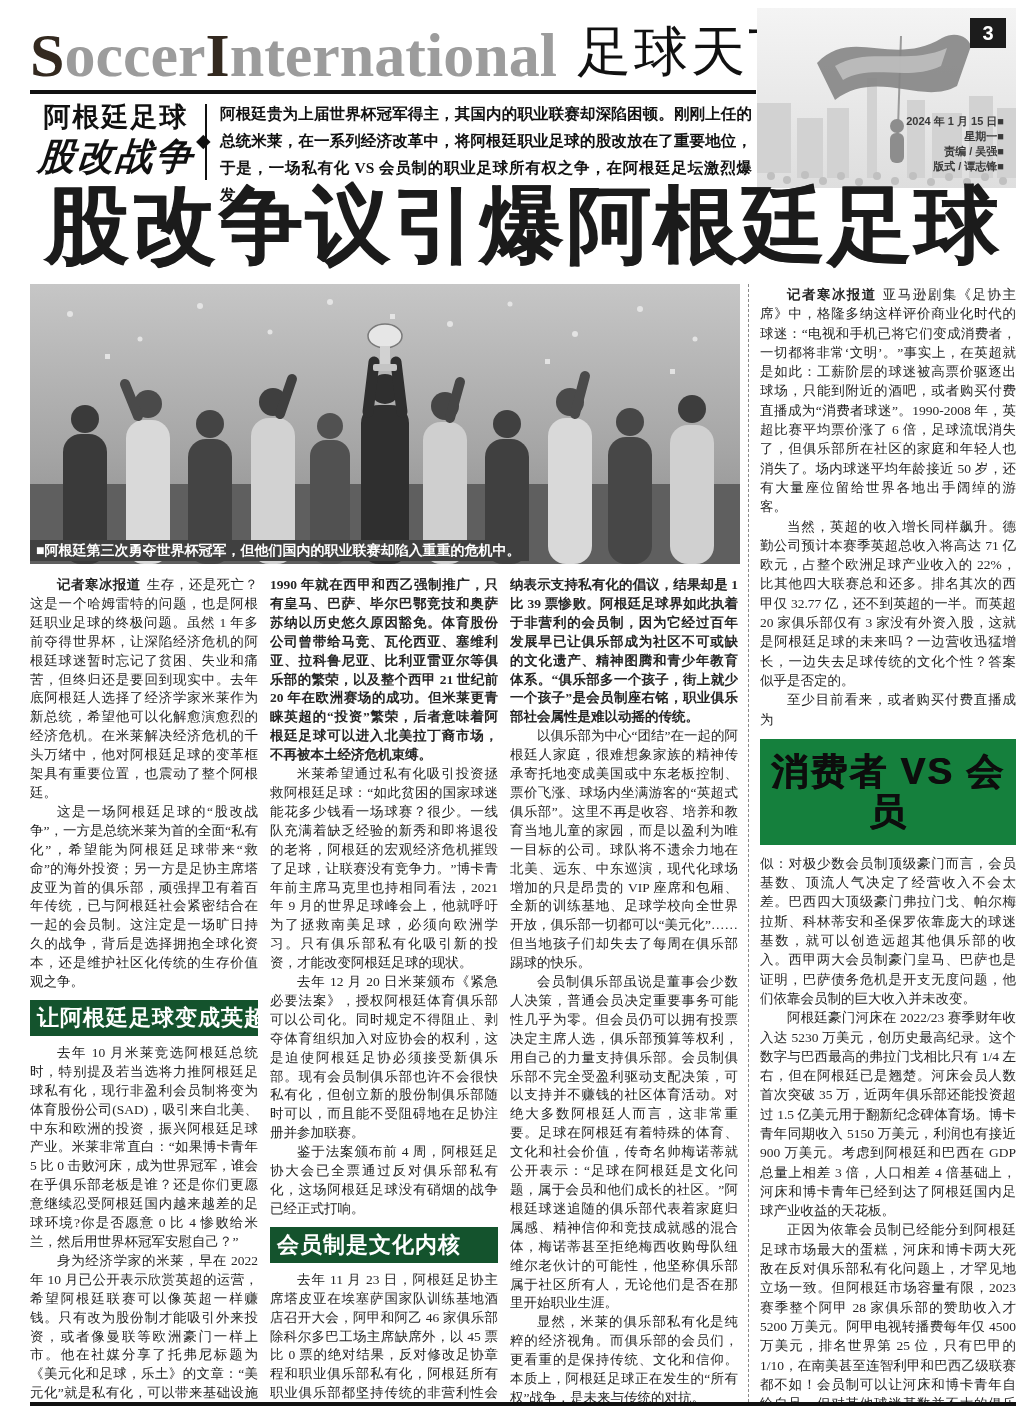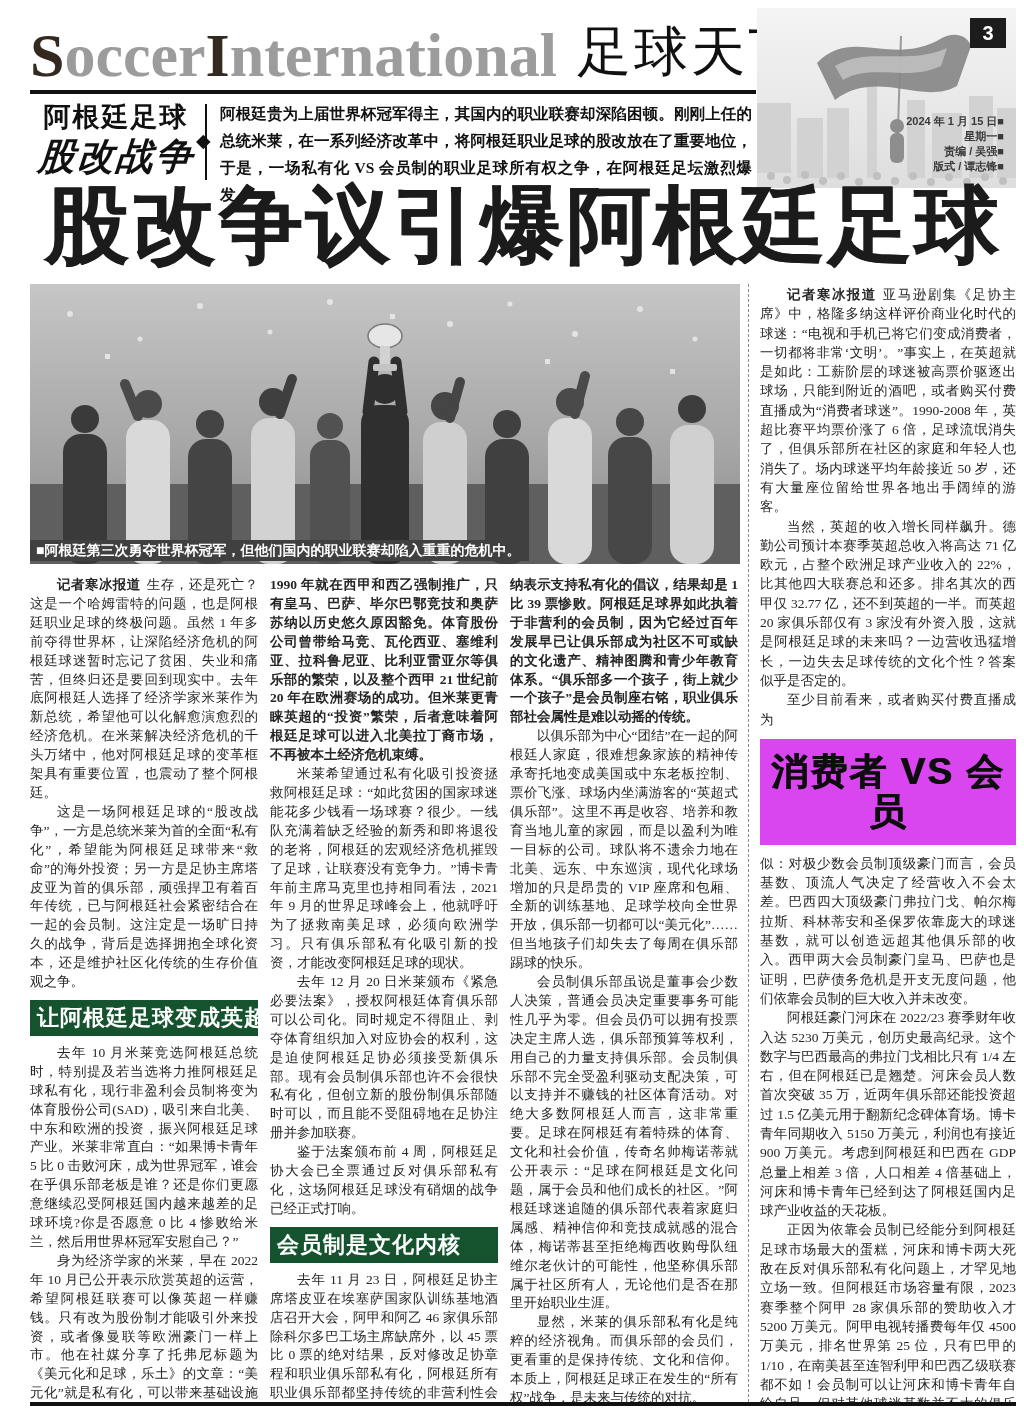--- a/index.html
+++ b/index.html
@@ -55,21 +55,21 @@
   .sec-bar{background:#14532d;color:#ffffff;font-family:"Liberation Sans", sans-serif;font-weight:bold;
            font-size:22px;line-height:24px;letter-spacing:1px;padding:6px 4px 6px 7px;margin:8px 0 8px 0;
            text-indent:0;white-space:nowrap;}
 
   
   .dashsep{position:absolute;left:748px;top:284px;height:1118px;width:0;border-left:1px dashed #8a8a8a;}
   .sidebar{position:absolute;left:760px;top:285px;width:256px;height:1118px;overflow:hidden;
            font-size:13.5px;line-height:19.3px;color:#262626;text-align:justify;}
   .sidebar p{margin:0;text-indent:2em;}
   .sidebar p.ni{text-indent:0;}
-  .vs-box{background:#d946ef;color:#0d0d0d;font-family:"Liberation Sans", sans-serif;font-weight:bold;
+  .vs-box{background:#15803d;color:#0d0d0d;font-family:"Liberation Sans", sans-serif;font-weight:bold;
           font-size:37px;line-height:40px;text-align:center;letter-spacing:2px;padding:13px 0;
           margin:10px 0 9px 0;text-indent:0;text-shadow:1px 0 0 #0d0d0d;}
 
   .bottom-rule{position:absolute;left:30px;top:1402px;width:986px;height:4px;background:#111;}
 </style>
 </head>
 <body>
 
 <div class="page">
 

